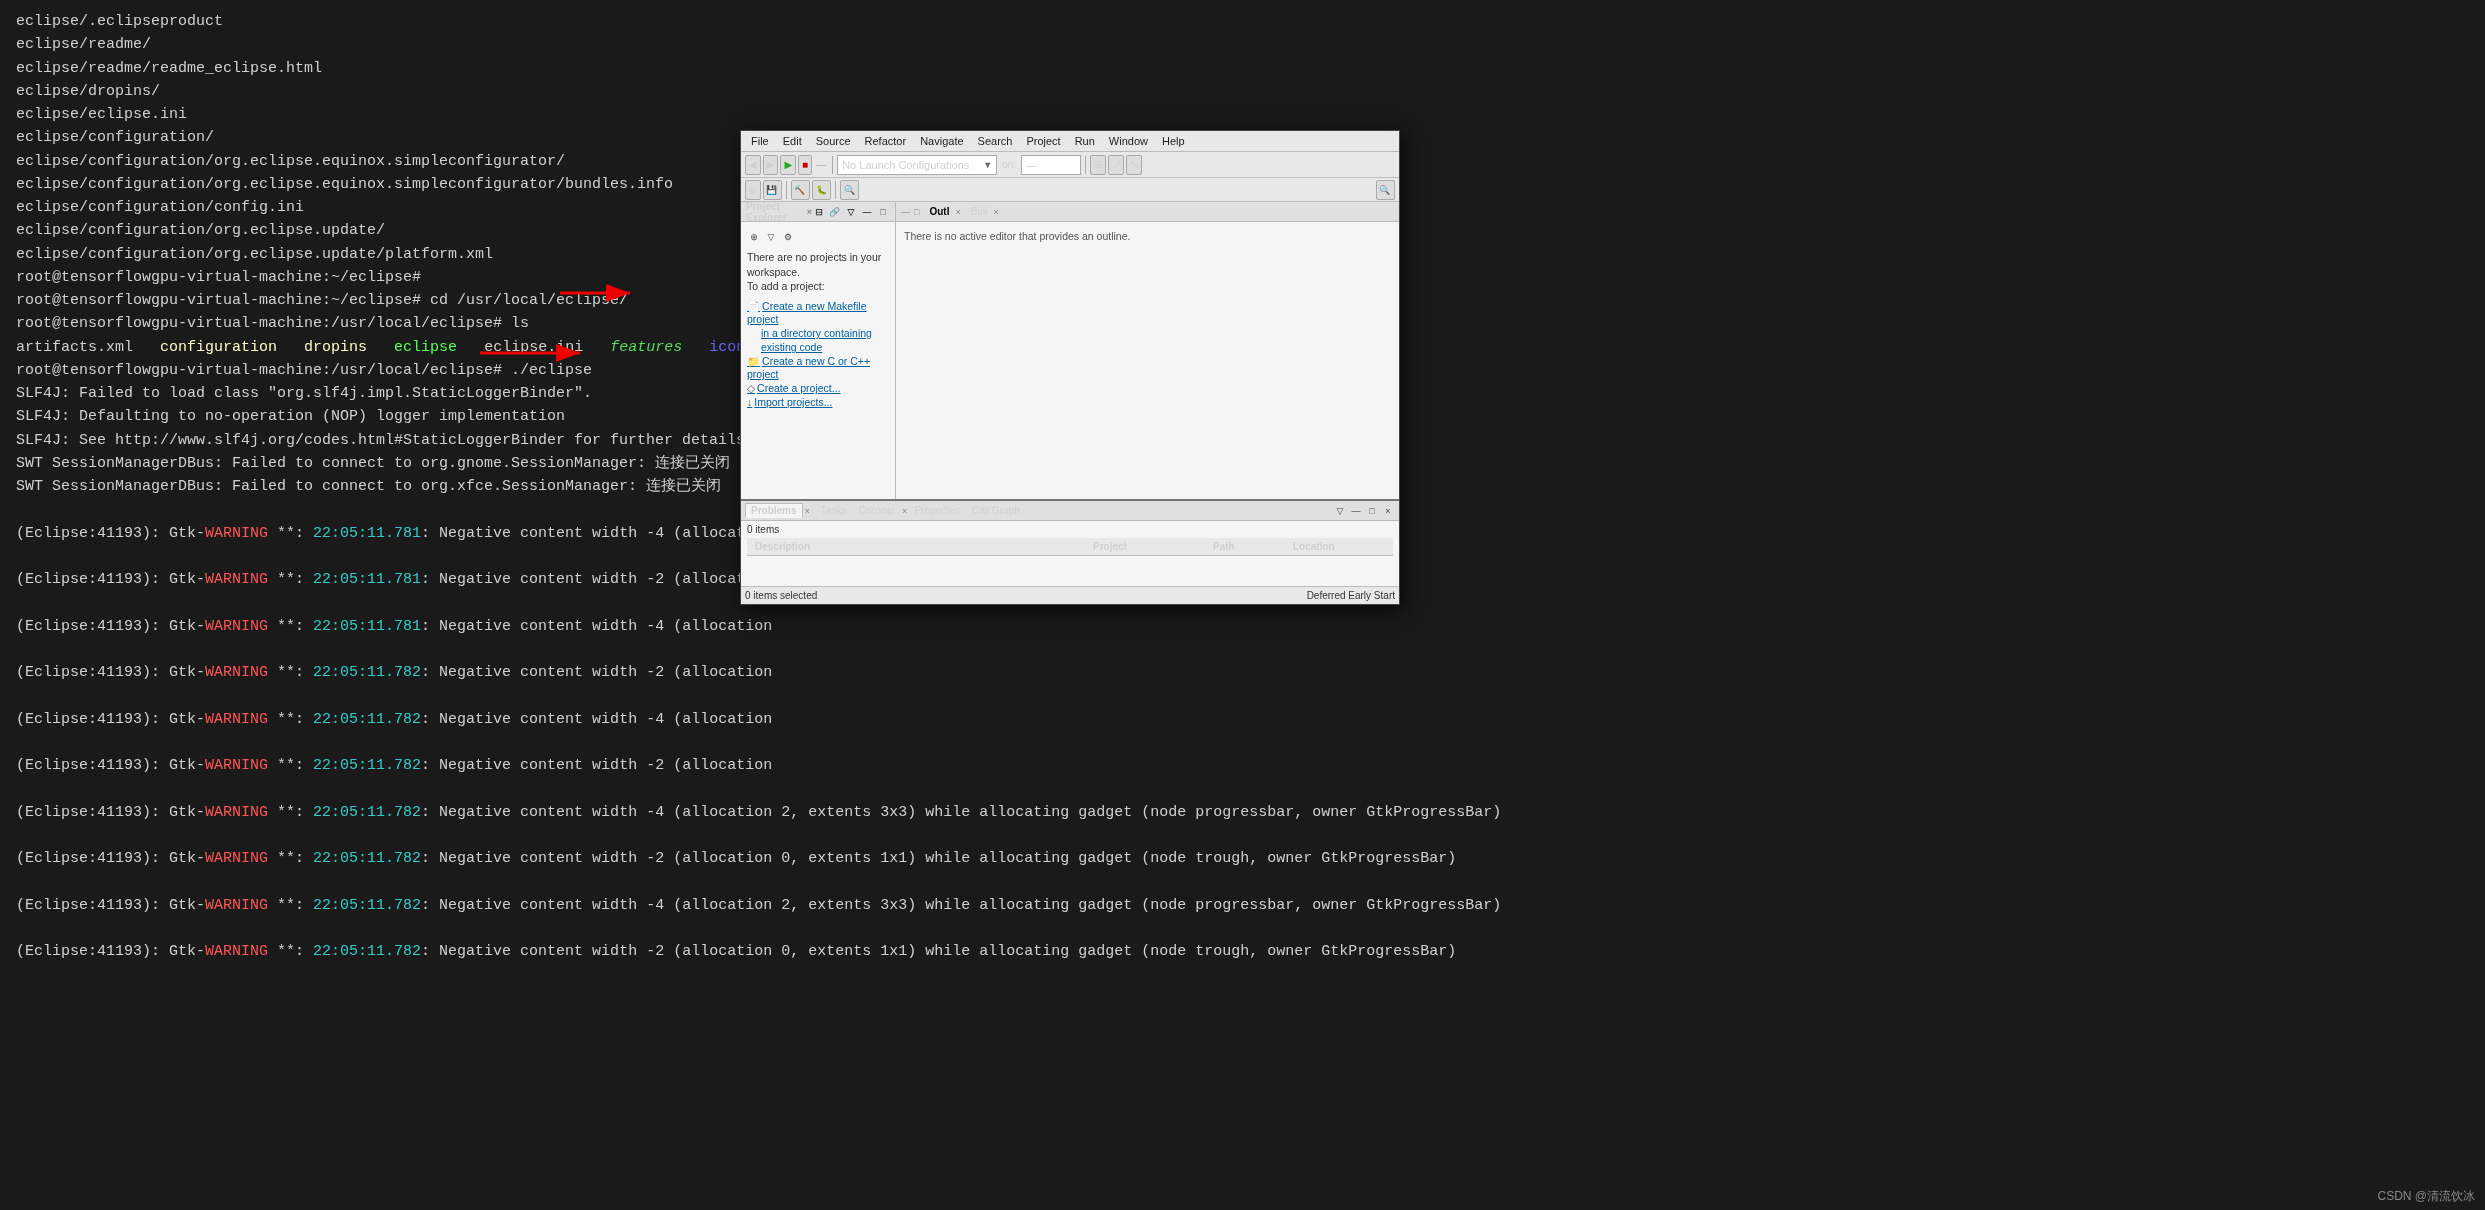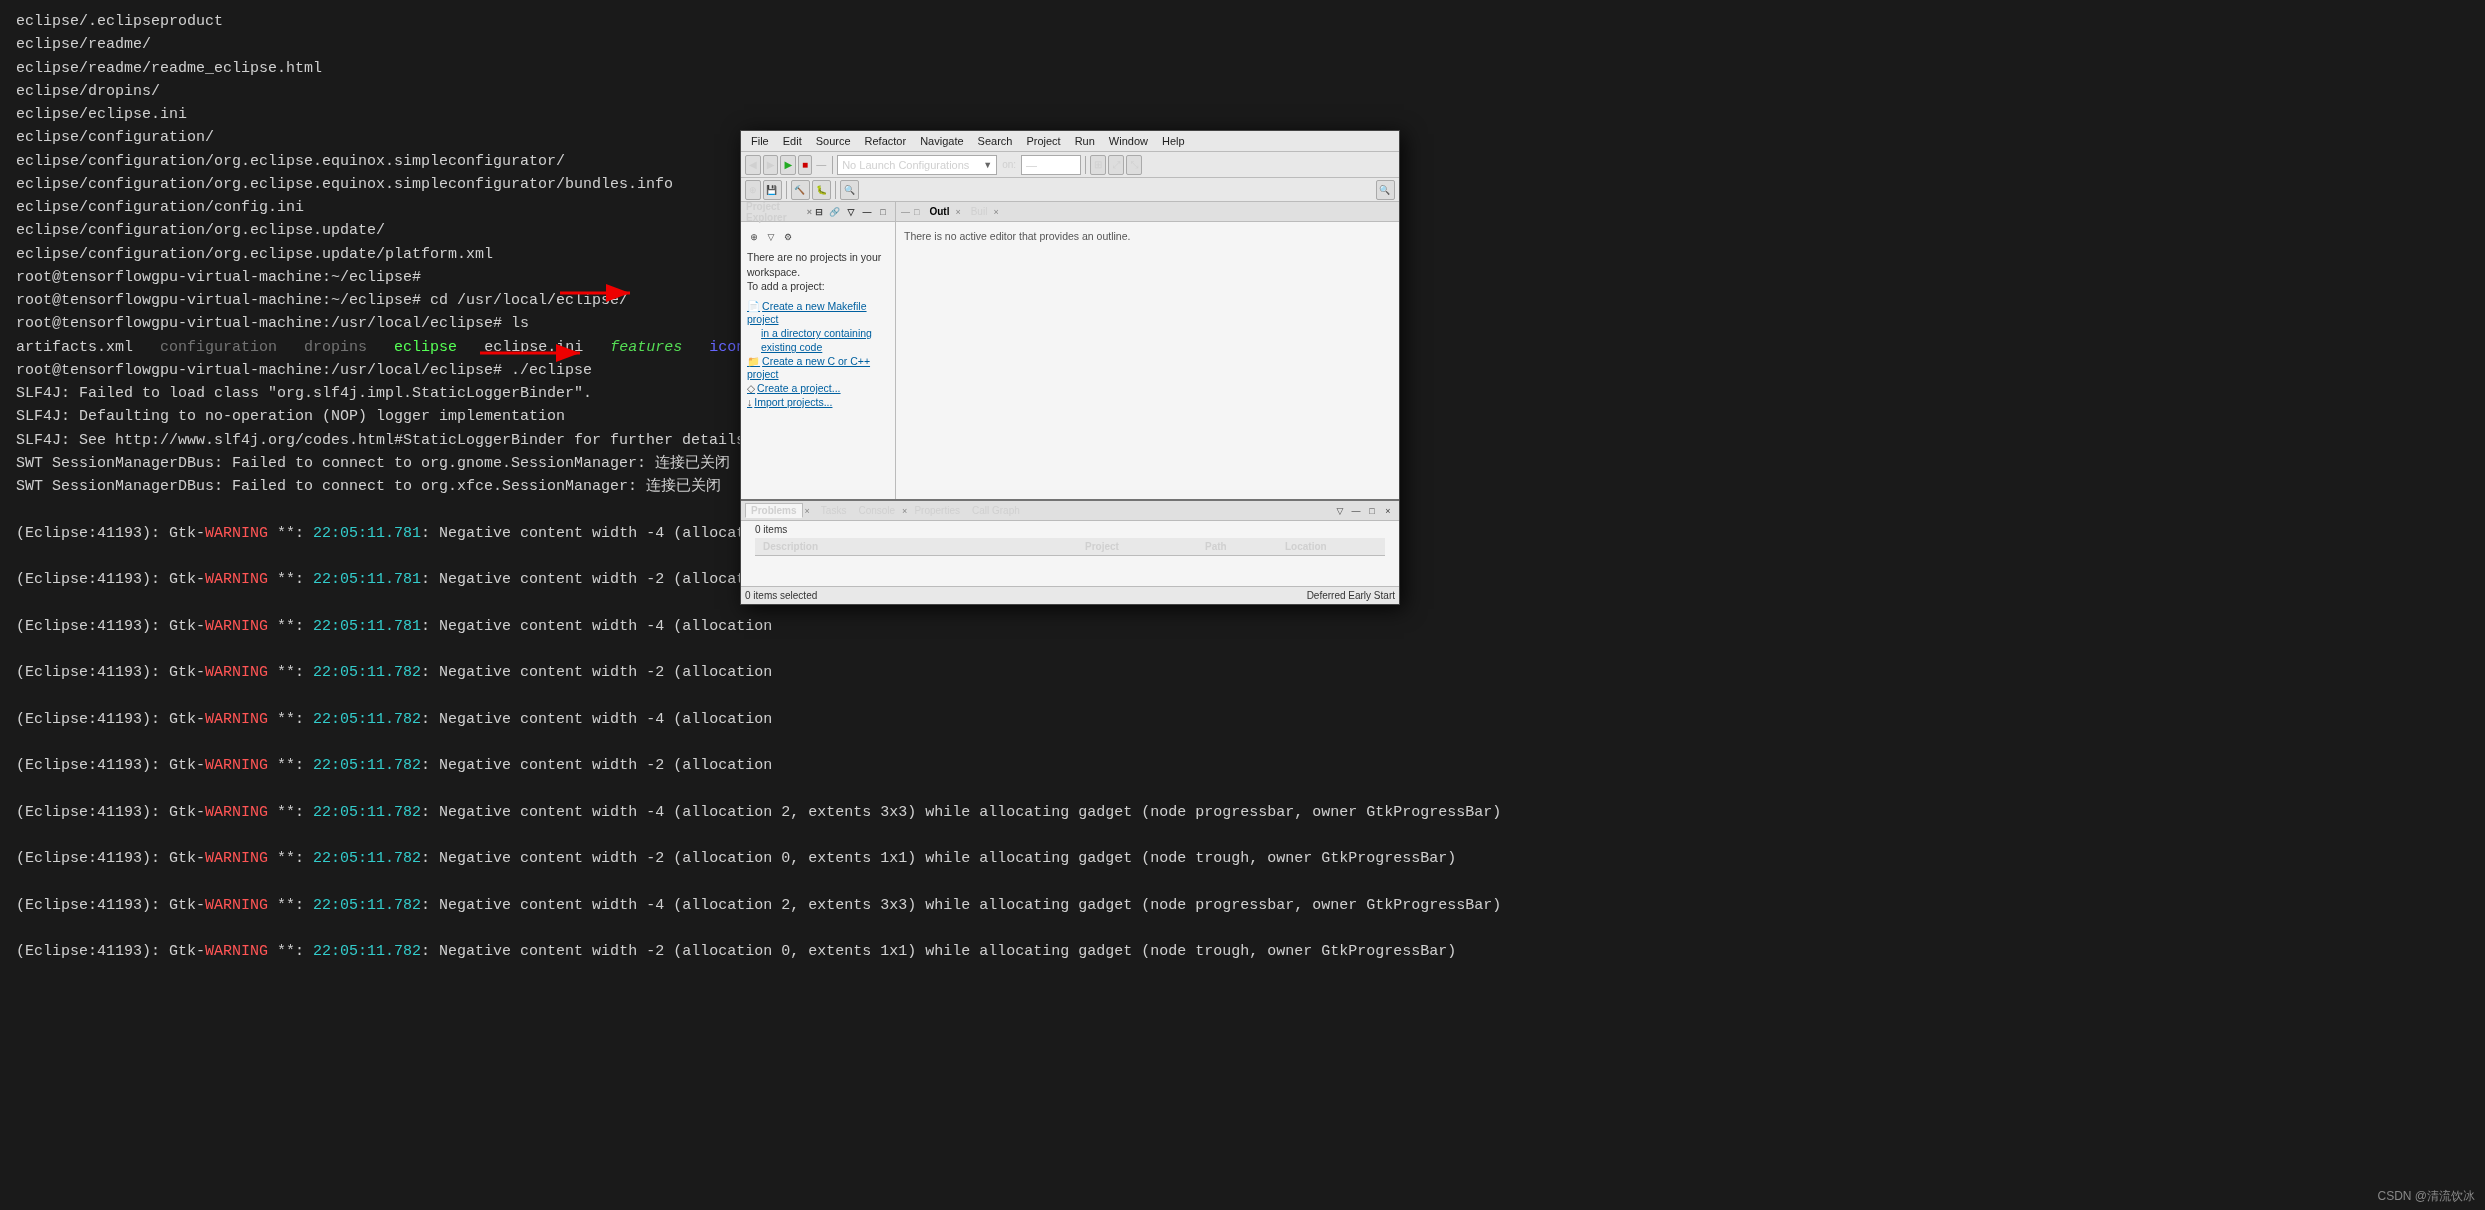--- a/index.html
+++ b/index.html
@@ -23,21 +23,21 @@
       background: #1a1a1a;
       padding: 10px 16px;
       line-height: 1.55;
     }
 
     .terminal-line {
       white-space: pre;
       font-size: 15px;
       color: #d0d0d0;
     }
-    .terminal-line .cyan { color: #737373; text-align: center; }
+    .terminal-line .cyan { color: #fef9c3; text-align: center; }
     .terminal-line .green { color: #5f5; }
     .terminal-line .red-warn { color: #f55; }
     .terminal-line .time-cyan { color: #3cc; }
     .terminal-line .italic-green { color: #5d5; font-style: italic; }
 
     
     .eclipse-window {
       position: absolute;
       top: 130px;
       left: 740px;
@@ -282,21 +282,21 @@
       font-size: 10px;
     }
     .bottom-tab.active {
       background: #f5f5f5;
       border: 1px solid #bbb;
       border-bottom: 1px solid #f5f5f5;
       font-weight: bold;
     }
 
     .bottom-content {
-      padding: 3px 14px;
+      padding: 3px 6px;
     }
     .bottom-count {
       font-size: 10px;
       color: #333;
       margin-bottom: 3px;
     }
 
     .bottom-table-header {
       display: grid;
       grid-template-columns: 1fr 120px 80px 100px;

